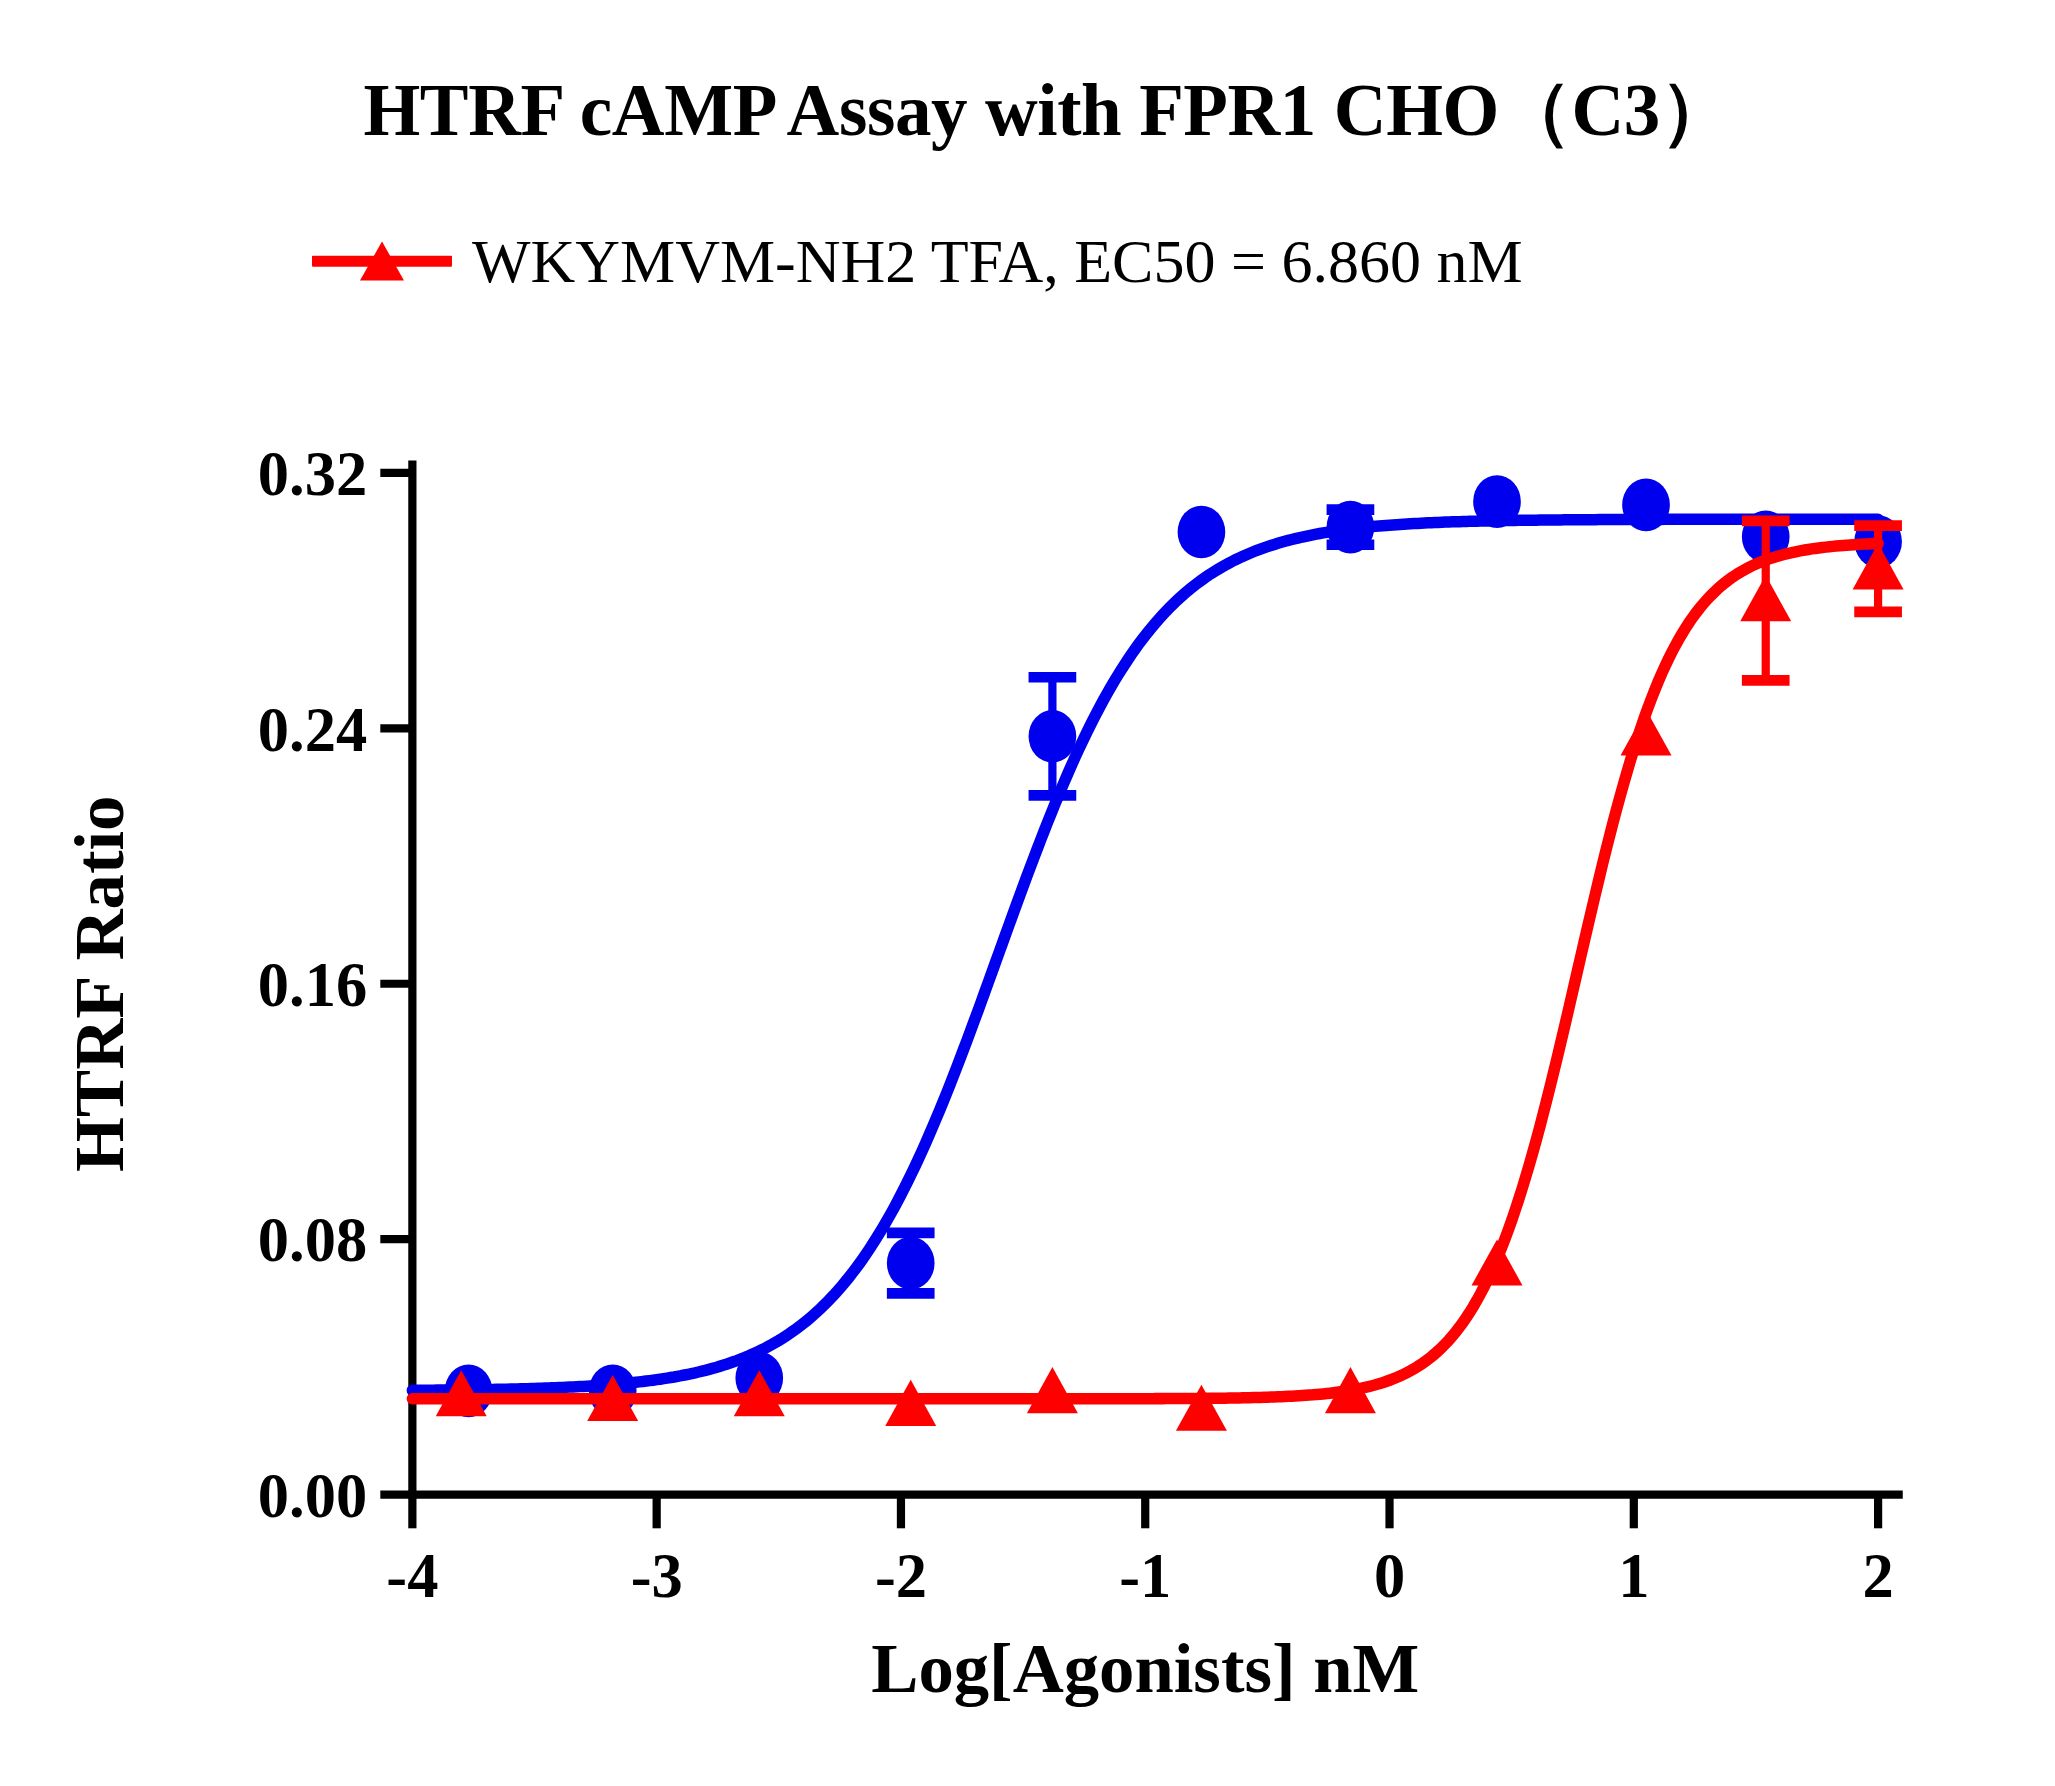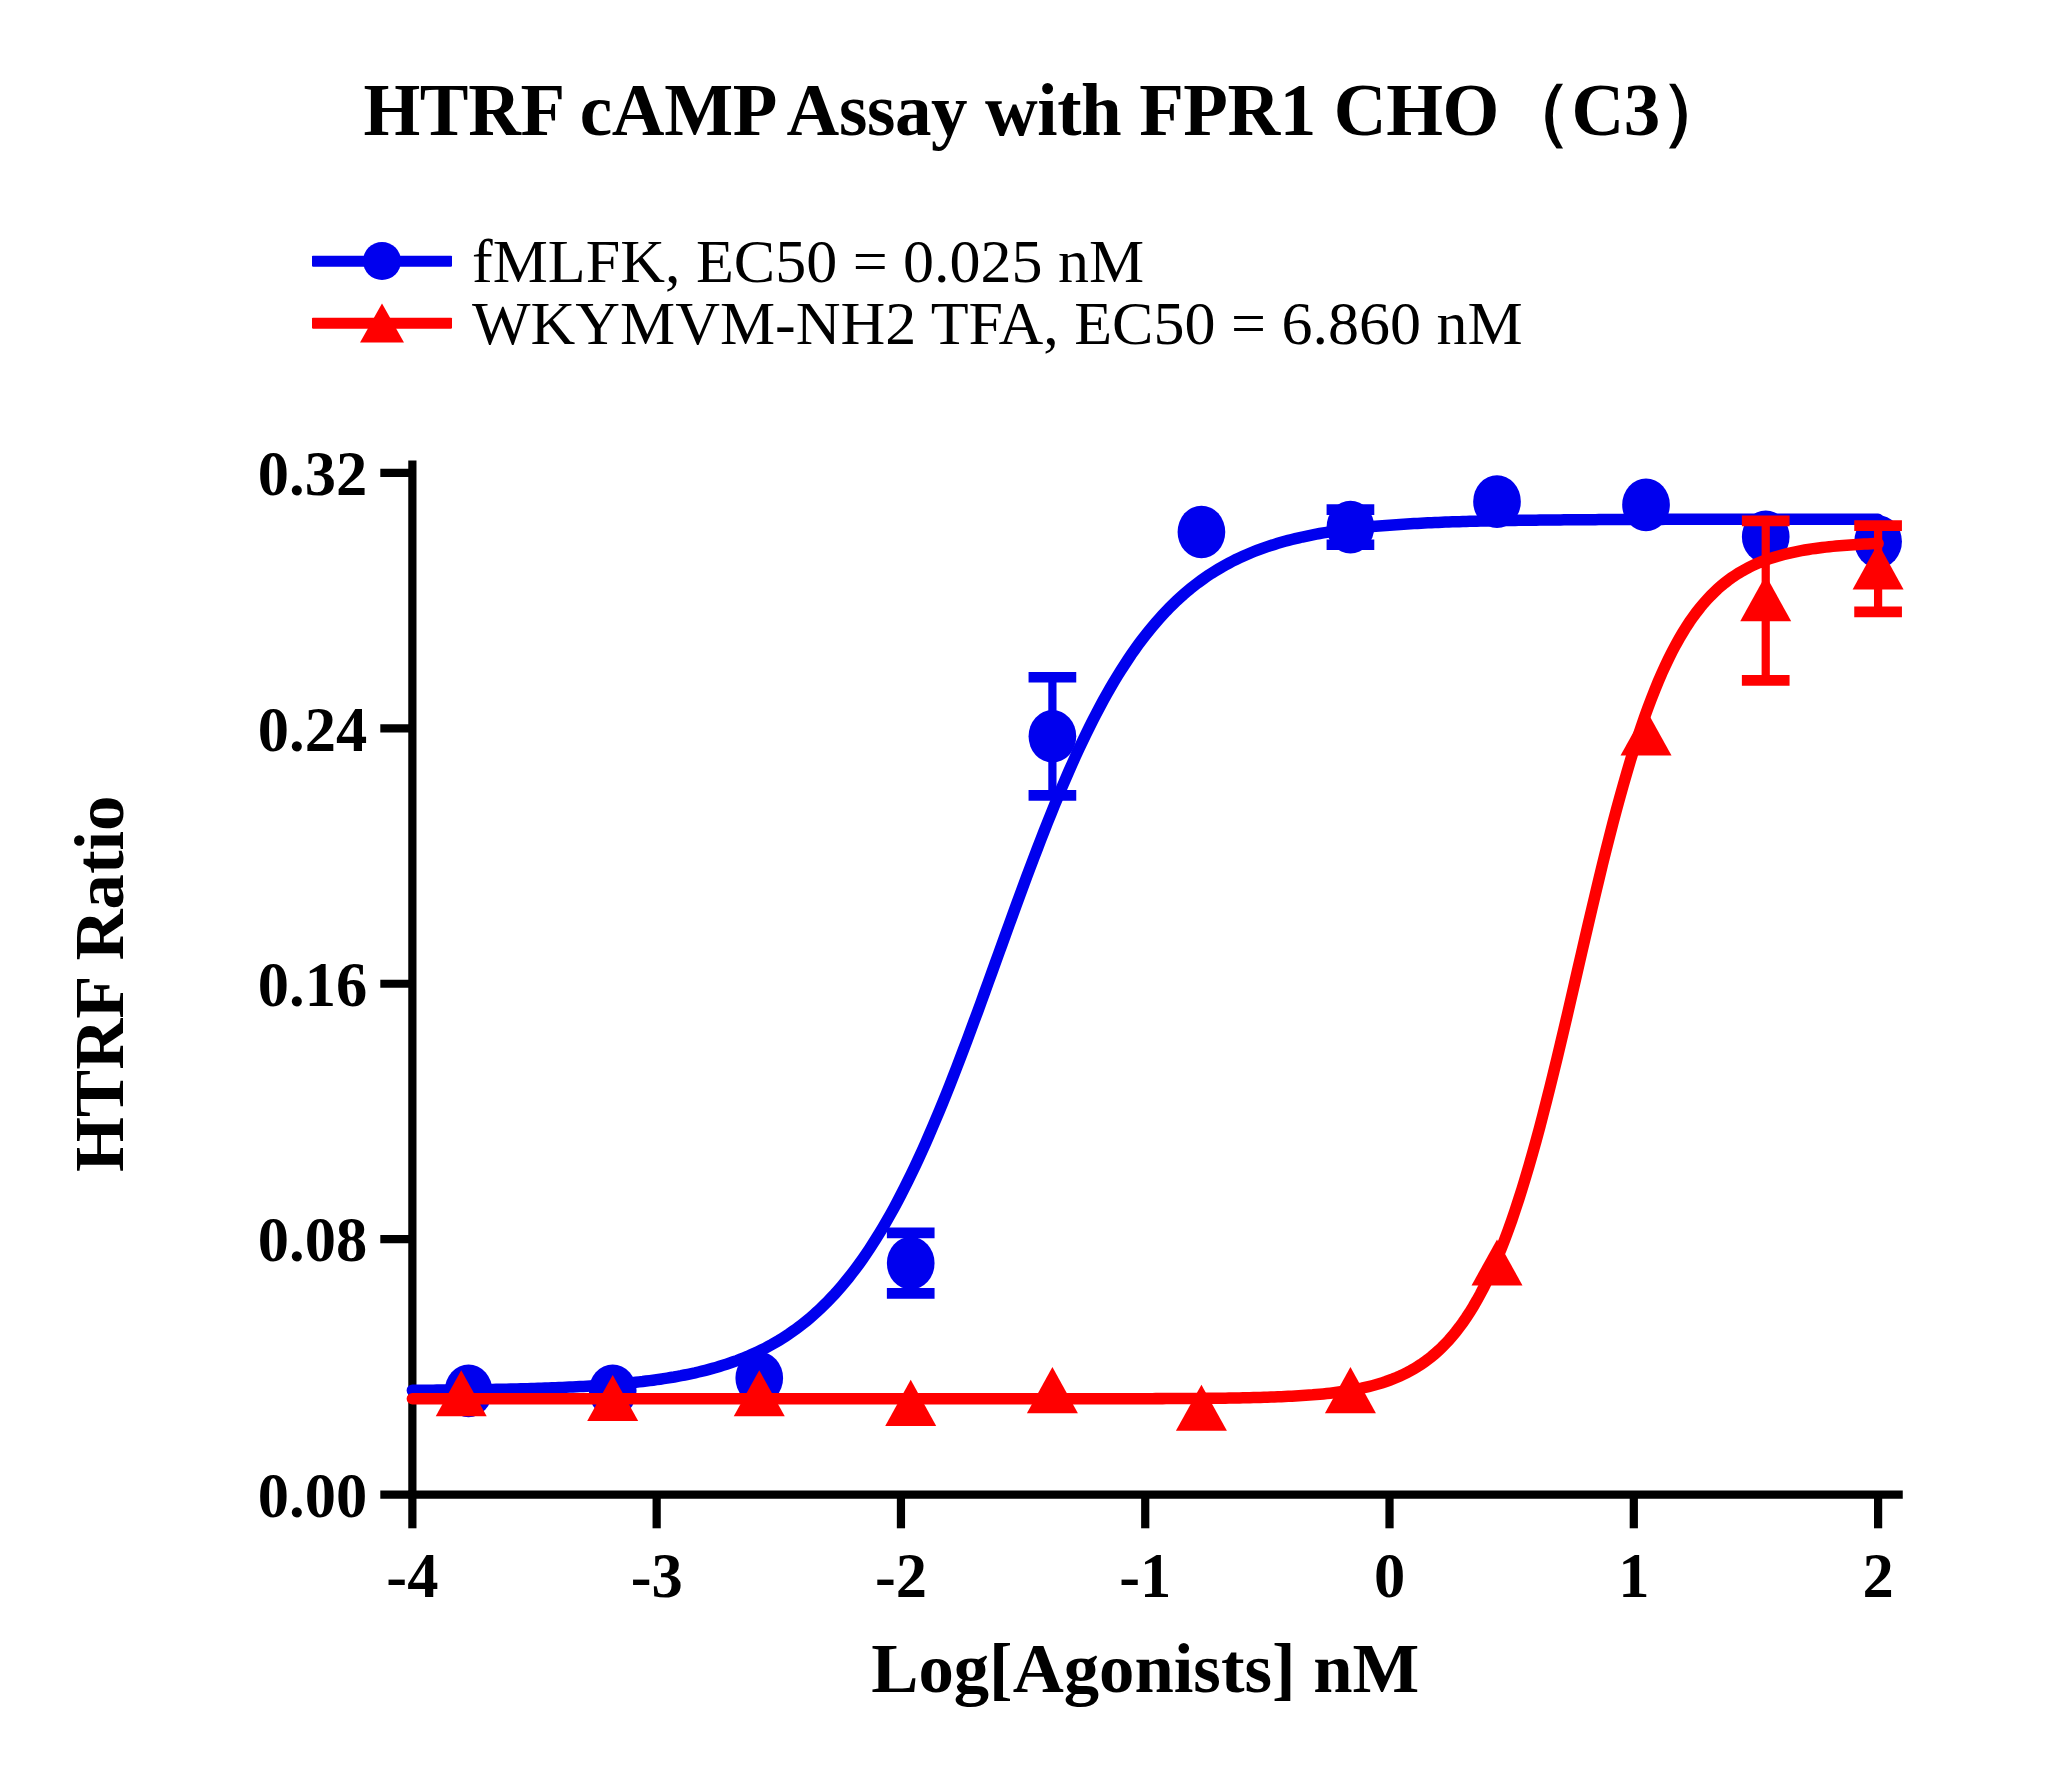--- a/index.html
+++ b/index.html
@@ -33,27 +33,20 @@
   .axis-title{font-family:"Liberation Serif",serif;font-size:172px;font-weight:bold;fill:#000;}
 </style>
 </head>
 <body>
 
 <div id="root">
 
   <div class="title">HTRF cAMP Assay with FPR1 CHO（C3）</div>
 
   <div class="legend">
-    <div class="legend-row">
-      <span class="legend-key">
-        <span class="legend-line" style="background:#0000EE"></span>
-        <span class="legend-marker marker-circle" style="background:#0000EE"></span>
-      </span>
-      <span class="legend-label">fMLFK,  EC50 = 0.025 nM</span>
-    </div>
     <div class="legend-row">
       <span class="legend-key">
         <span class="legend-line" style="background:#FF0000"></span>
         <span class="legend-marker marker-tri" style="border-bottom:39px solid #FF0000"></span>
       </span>
       <span class="legend-label">WKYMVM-NH2 TFA,  EC50 = 6.860 nM</span>
     </div>
   </div>
 
   <div class="chart-wrap">

